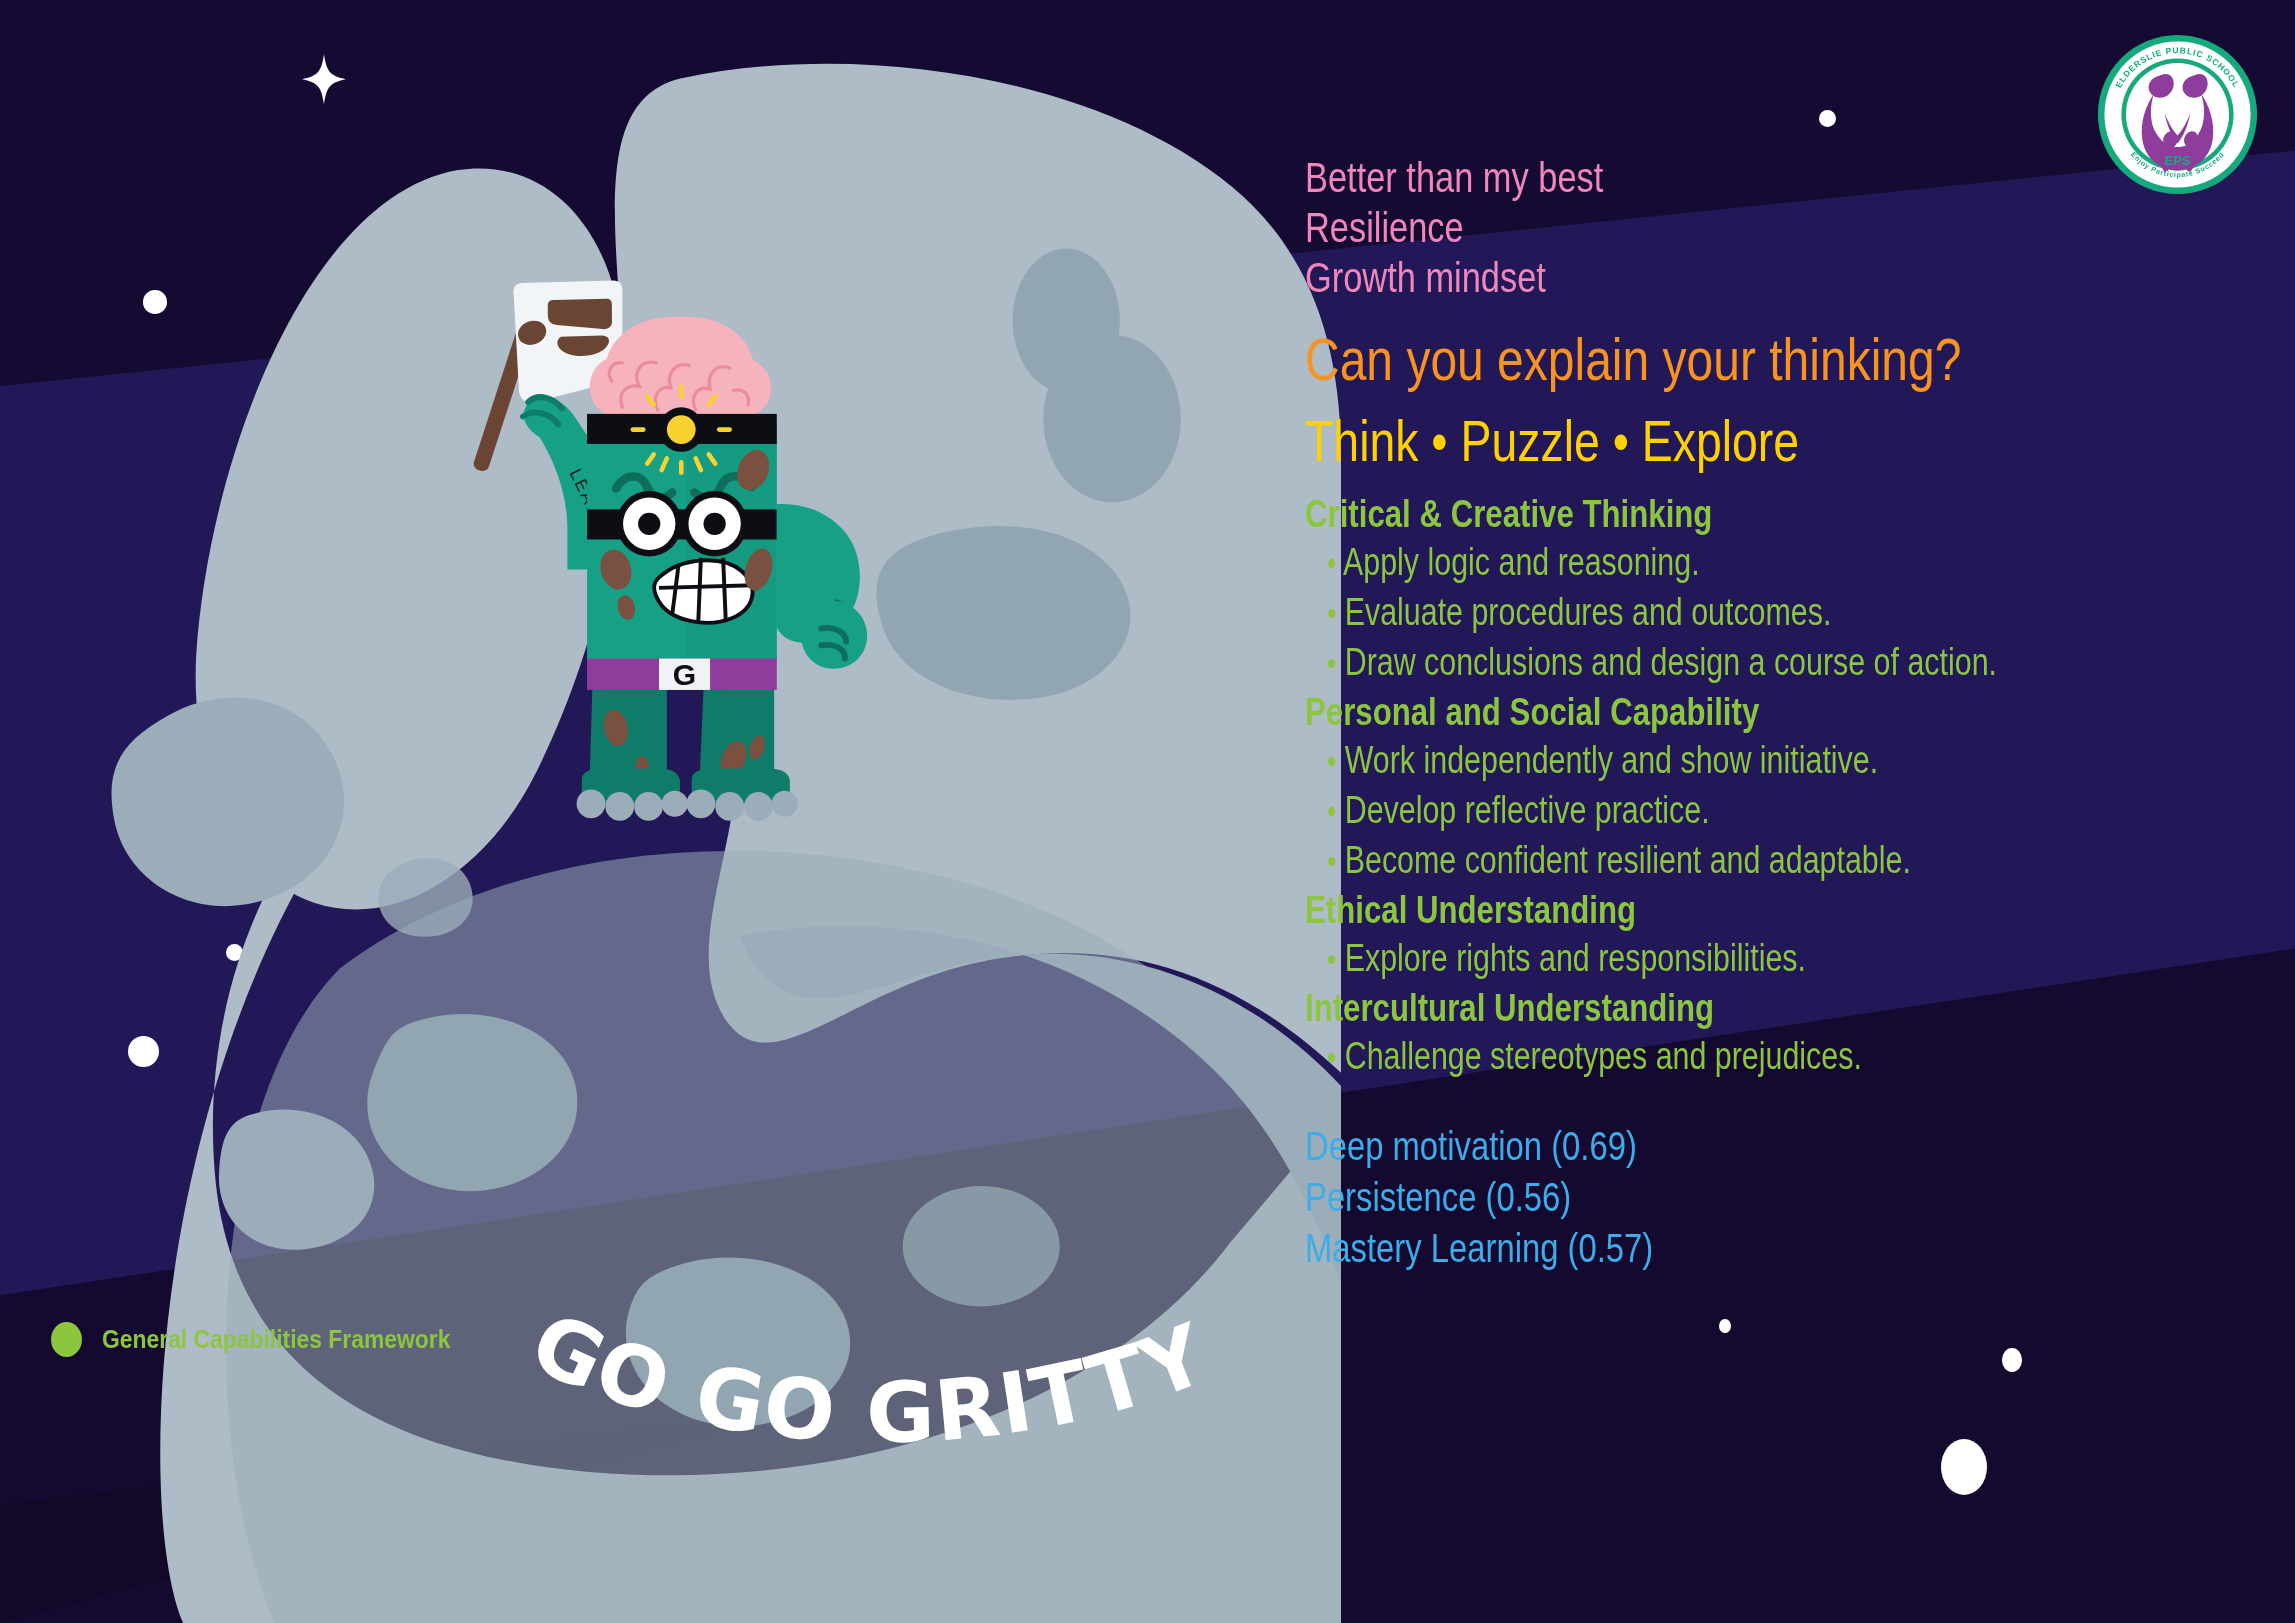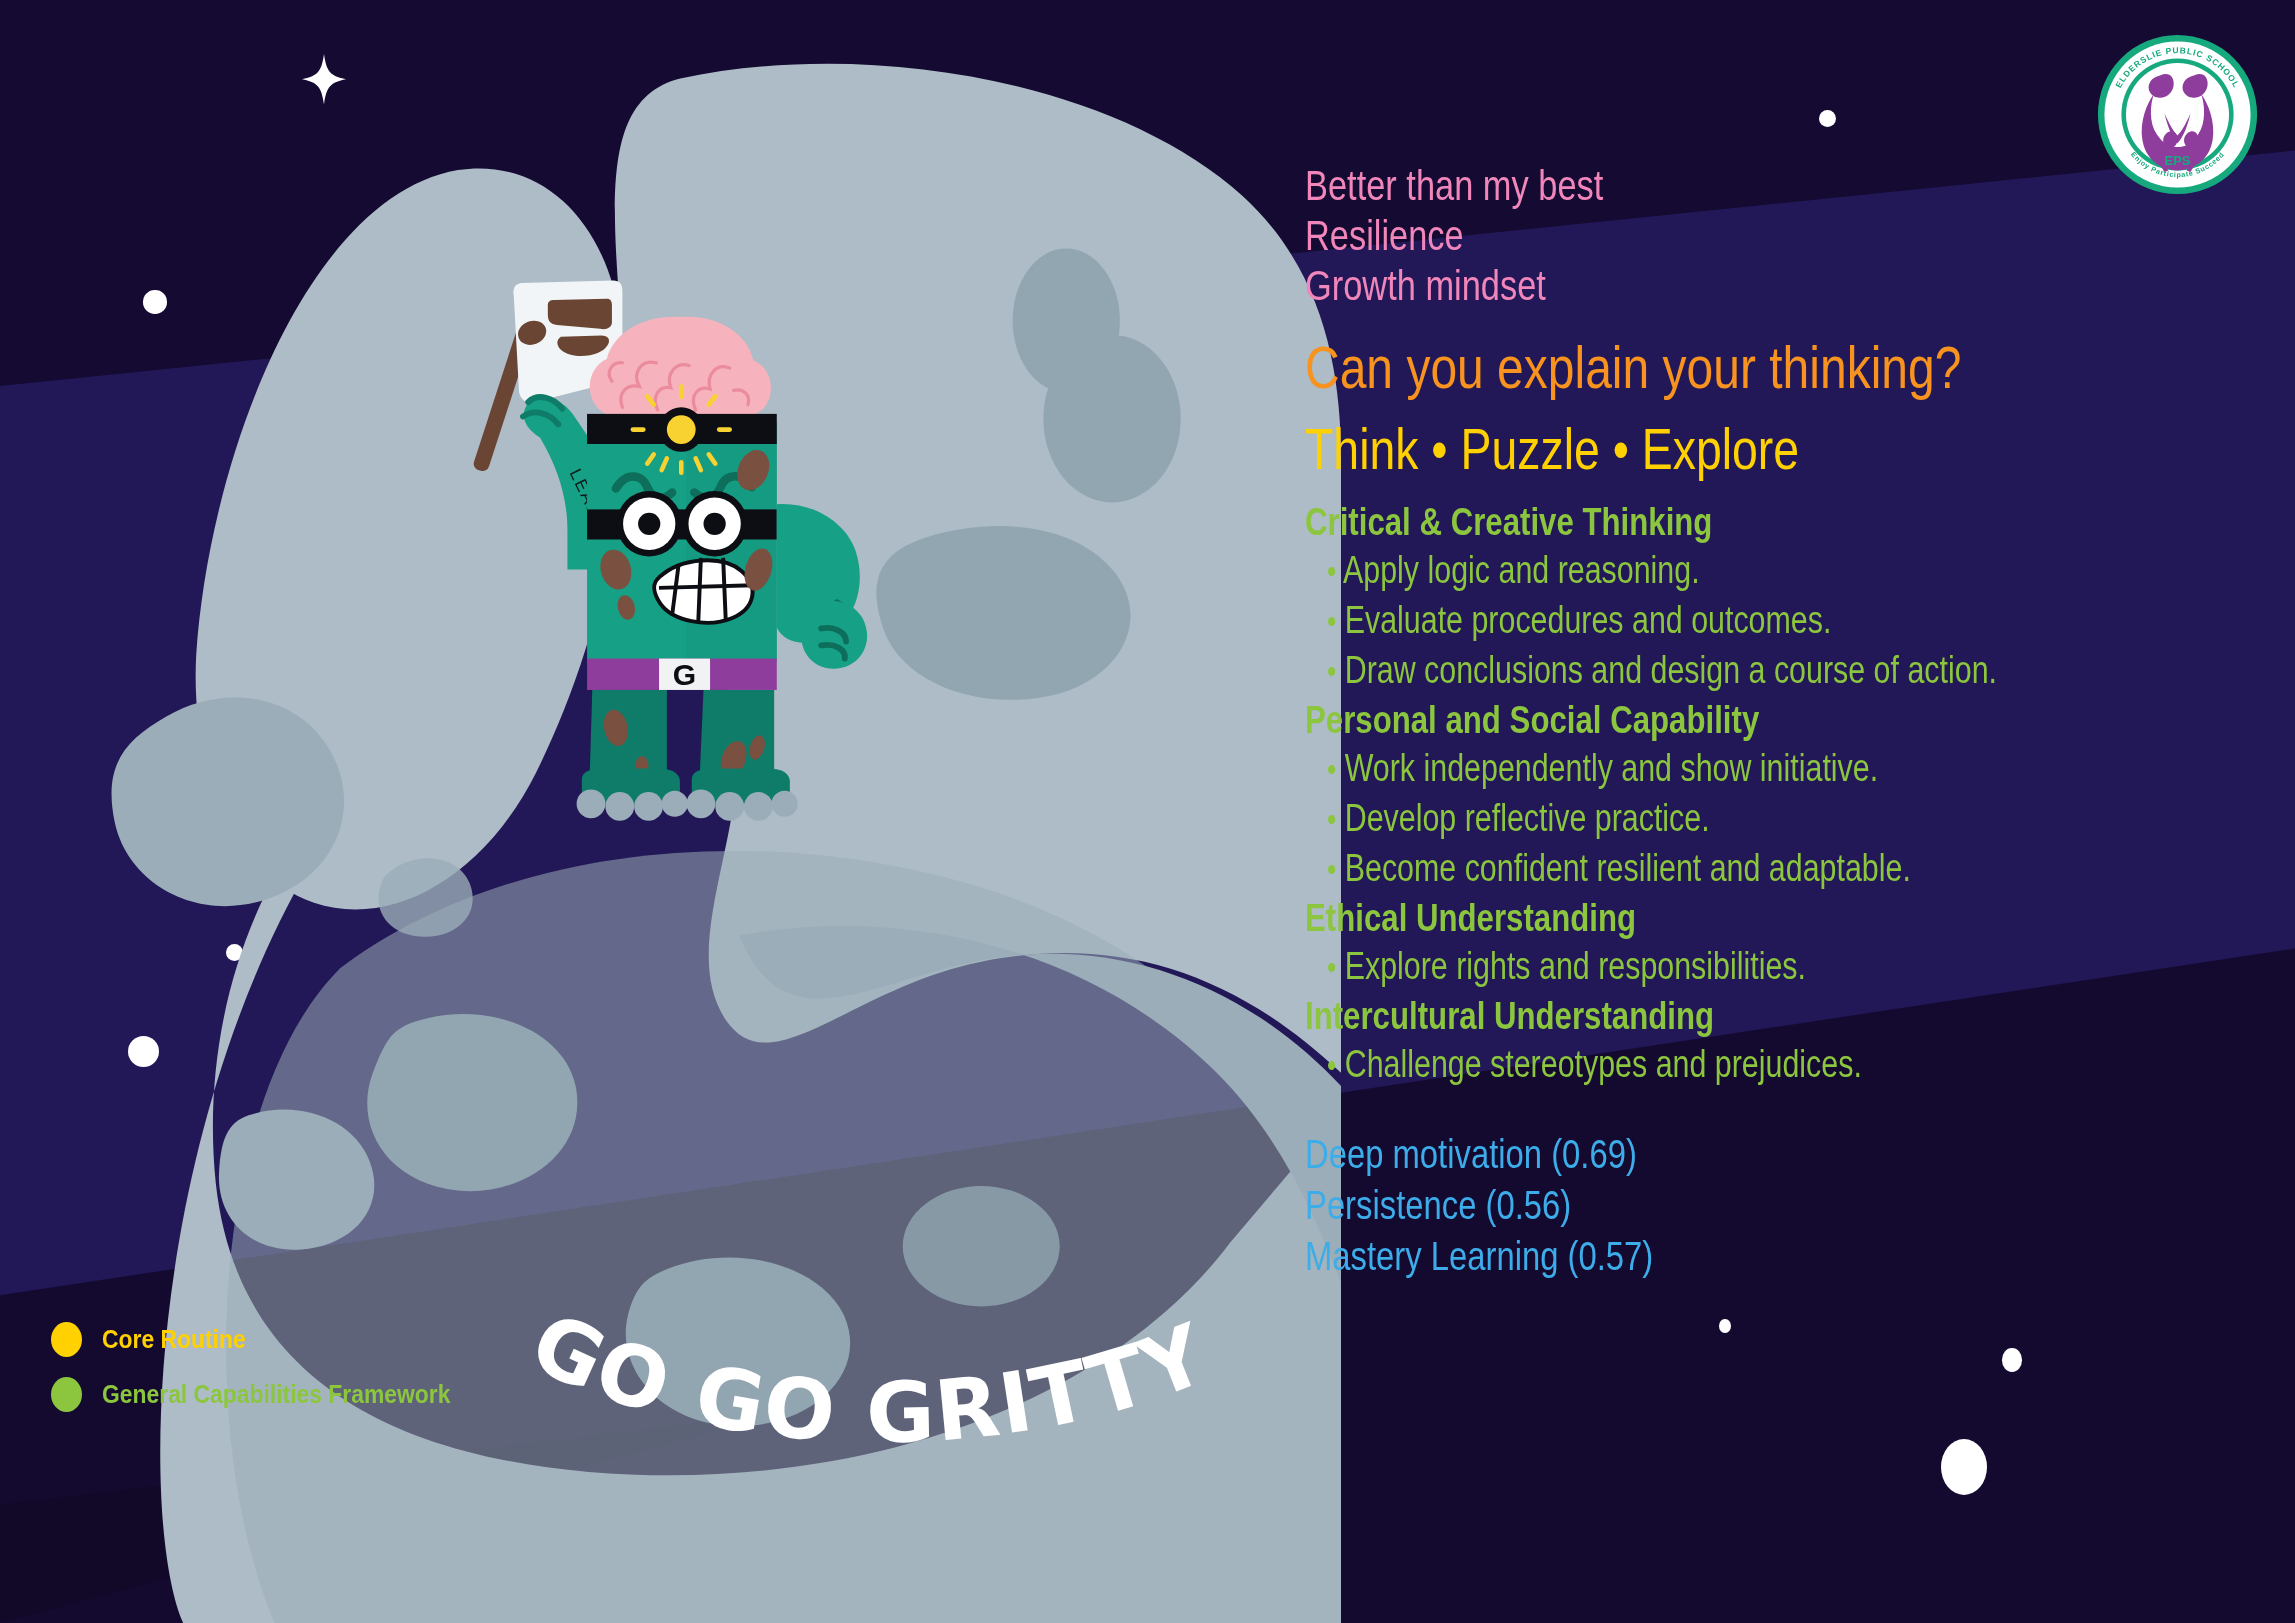--- a/index.html
+++ b/index.html
@@ -44,21 +44,21 @@
   }
 
   
   .logo{position:absolute;right:34px;top:31px;width:167px;height:167px;}
   .logo svg{display:block;width:100%;height:100%;}
 
   
   .col{
     position:absolute;
     left:1305px;
-    top:160px;
+    top:152px;
     width:929px;
   }
   .keymsg{
     color:#f186bb;
     font-family:"Liberation Sans Narrow","Liberation Sans",sans-serif;
     font-size:43px;
     line-height:50px;
     font-weight:400;
     transform:scaleX(.80);
     transform-origin:left top;
@@ -388,23 +388,19 @@
     <div class="effect">
       <div class="effect-line">Deep motivation (0.69)</div>
       <div class="effect-line">Persistence (0.56)</div>
       <div class="effect-line">Mastery Learning (0.57)</div>
     </div>
 
   </div>
 
   <div class="legend">
     <div class="leg-row">
-      <span class="leg-dot" style="background:#ffd100;"></span>
-      <span class="leg-label" style="color:#ffd100;">Core Routine</span>
-    </div>
-    <div class="leg-row">
       <span class="leg-dot" style="background:#8cc63e;"></span>
       <span class="leg-label" style="color:#8cc63e;">General Capabilities Framework</span>
     </div>
   </div>
 
 </div>
 
 
 </body></html>

